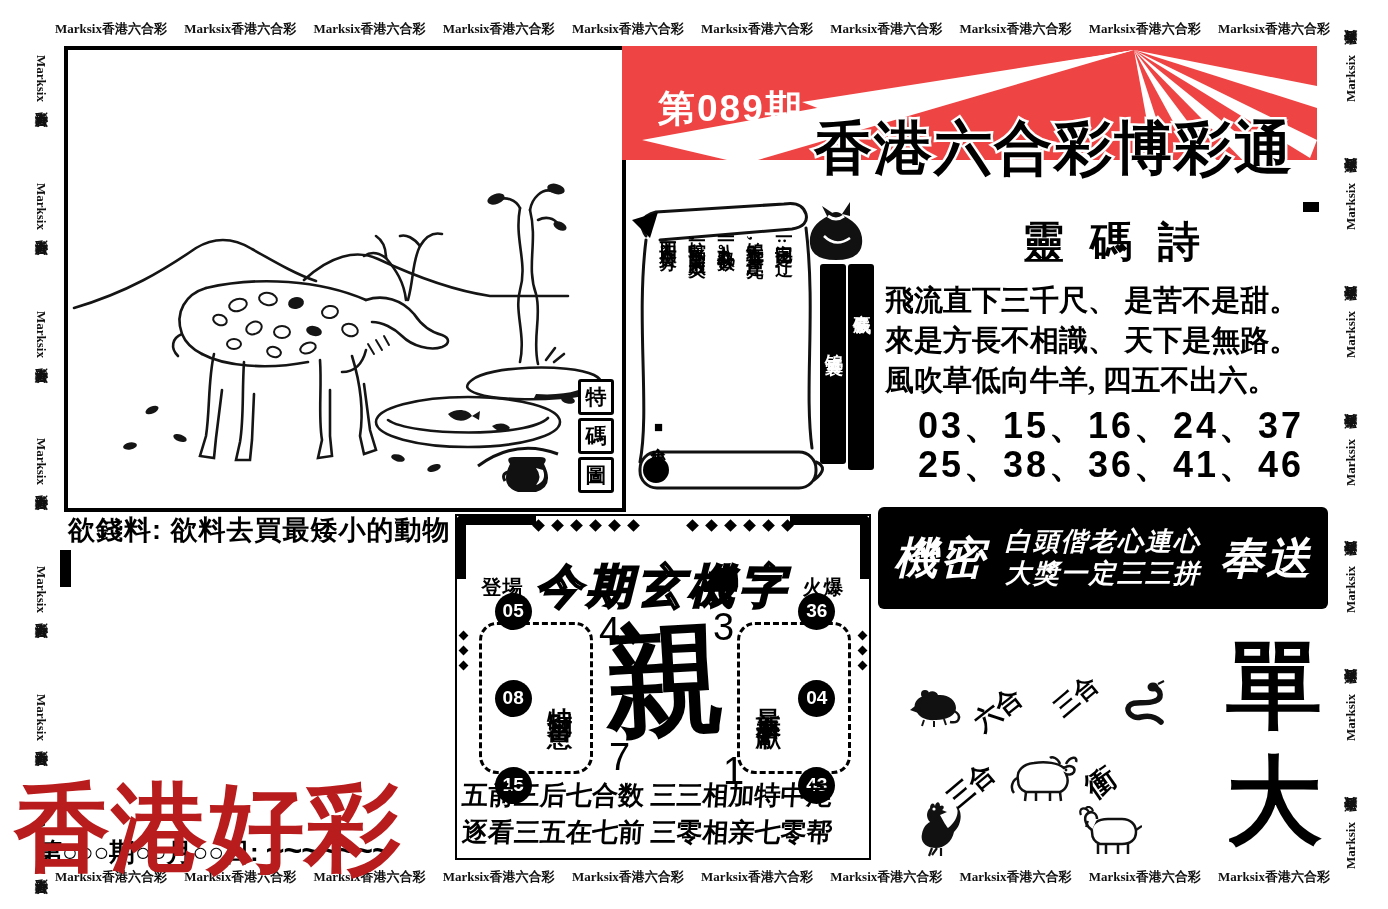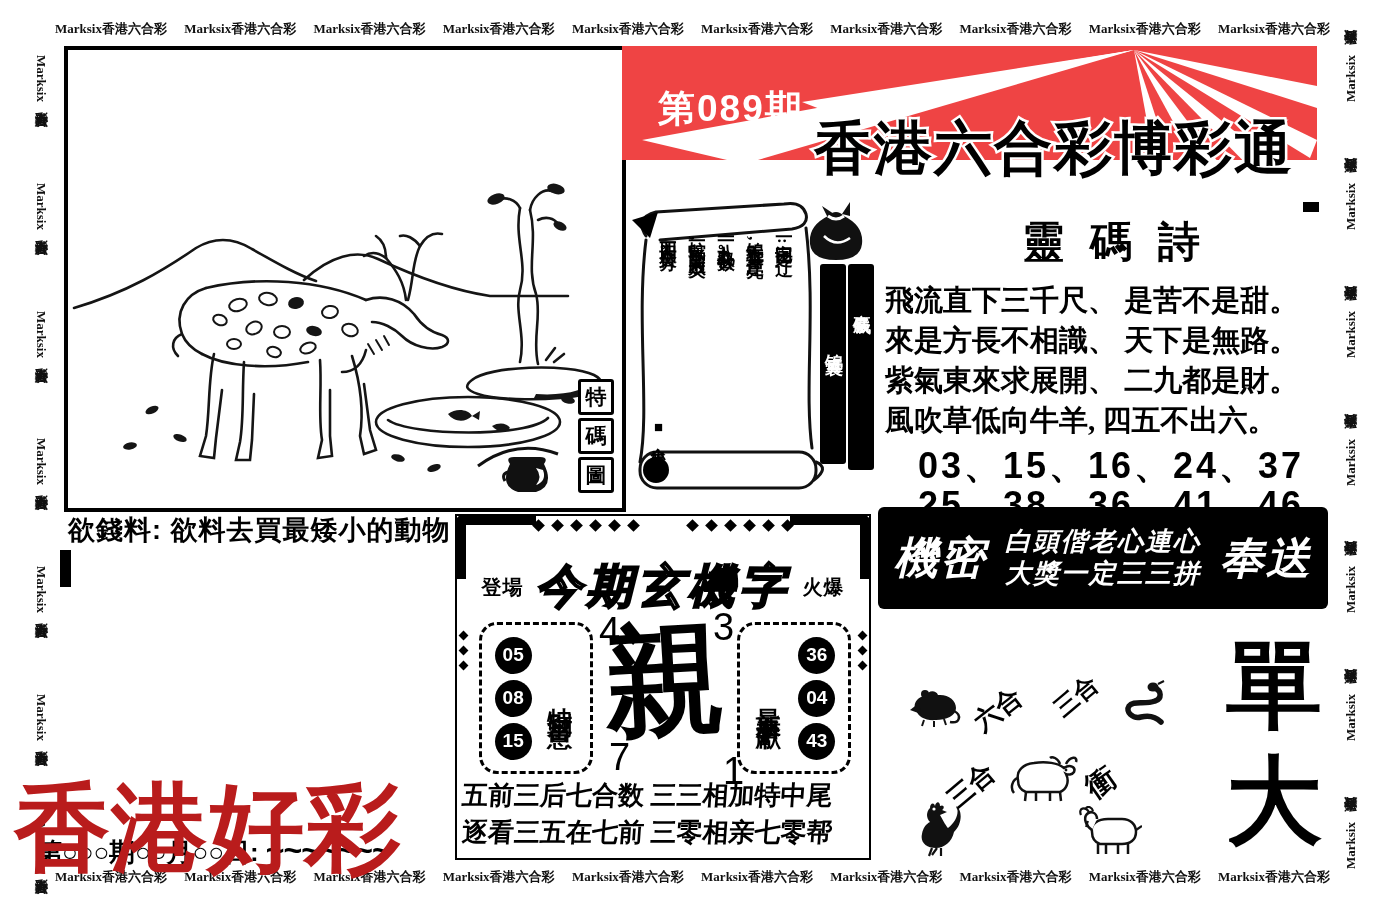--- a/index.html
+++ b/index.html
@@ -74,21 +74,21 @@
   .side-orn.ol{left:3px;} .side-orn.or{right:3px;}
   .side-orn .diam{width:7px;height:7px;margin:4px 0;}
   #mystery-title-row{position:absolute;left:0;top:40px;width:100%;display:flex;
                      align-items:center;justify-content:center;gap:12px;}
   .small-label{font:900 20px "Liberation Sans",sans-serif;letter-spacing:1px;}
   #mystery-title{font:700 46px "Liberation Serif",serif;font-style:italic;letter-spacing:5px;
                  color:#fff;-webkit-text-stroke:2.2px #000;text-shadow:0 0 1px #000;}
   .dash-box{position:absolute;top:106px;width:114px;height:152px;border:3px dashed #000;
             border-radius:18px;display:flex;align-items:center;justify-content:space-evenly;box-sizing:border-box;}
   .dash-box.left{left:22px;} .dash-box.right{left:280px;}
-  .ball-col{display:flex;flex-direction:column;align-items:center;}
+  .ball-col{display:flex;flex-direction:column;align-items:center;gap:44px;}
   .ball{width:37px;height:37px;border-radius:50%;background:#000;color:#fff;margin:3px 0;
         display:flex;align-items:center;justify-content:center;font:700 19px "Liberation Sans",sans-serif;}
   .dash-label{writing-mode:vertical-rl;font:900 25px "Liberation Sans",sans-serif;letter-spacing:5px;}
   #center-char{position:absolute;left:136px;top:100px;width:144px;text-align:center;
                font:900 120px "Liberation Serif",serif;transform:rotate(-3deg);line-height:1.1;}
   .corner-num{position:absolute;font:500 38px "Liberation Sans",sans-serif;}
   #num-tl{left:142px;top:94px;} #num-tr{left:256px;top:90px;}
   #num-bl{left:152px;top:220px;} #num-br{left:266px;top:234px;}
   .mys-footer{position:absolute;left:5px;width:406px;font:700 26px "Liberation Serif",serif;
               white-space:nowrap;transform:skewX(-4deg);}
@@ -313,21 +313,20 @@
       <path d="M24,40 q12,12 26,2" stroke="#fff" stroke-width="2.5" fill="none"></path>
     </svg>
     <div class="tag-bar" id="tag-bag">锦囊</div>
     <div class="tag-bar" id="tag-win">赢钱</div>
   </div>
 
   <div id="poem">
     <div id="poem-title">靈碼詩</div>
     <div class="poem-line">飛流直下三千尺、 是苦不是甜。</div>
     <div class="poem-line">來是方長不相識、 天下是無路。</div>
-    <div class="poem-line">紫氣東來求展開、 二九都是財。</div>
     <div class="poem-line">風吹草低向牛羊, 四五不出六。</div>
     <div id="poem-nums-wrap">
       <div class="poem-nums">03、15、16、24、37</div>
       <div class="poem-nums">25、38、36、41、46</div>
     </div>
   </div>
 
   <div id="mystery-box">
     <div class="corner cl"></div>
     <div class="corner cr"></div>

